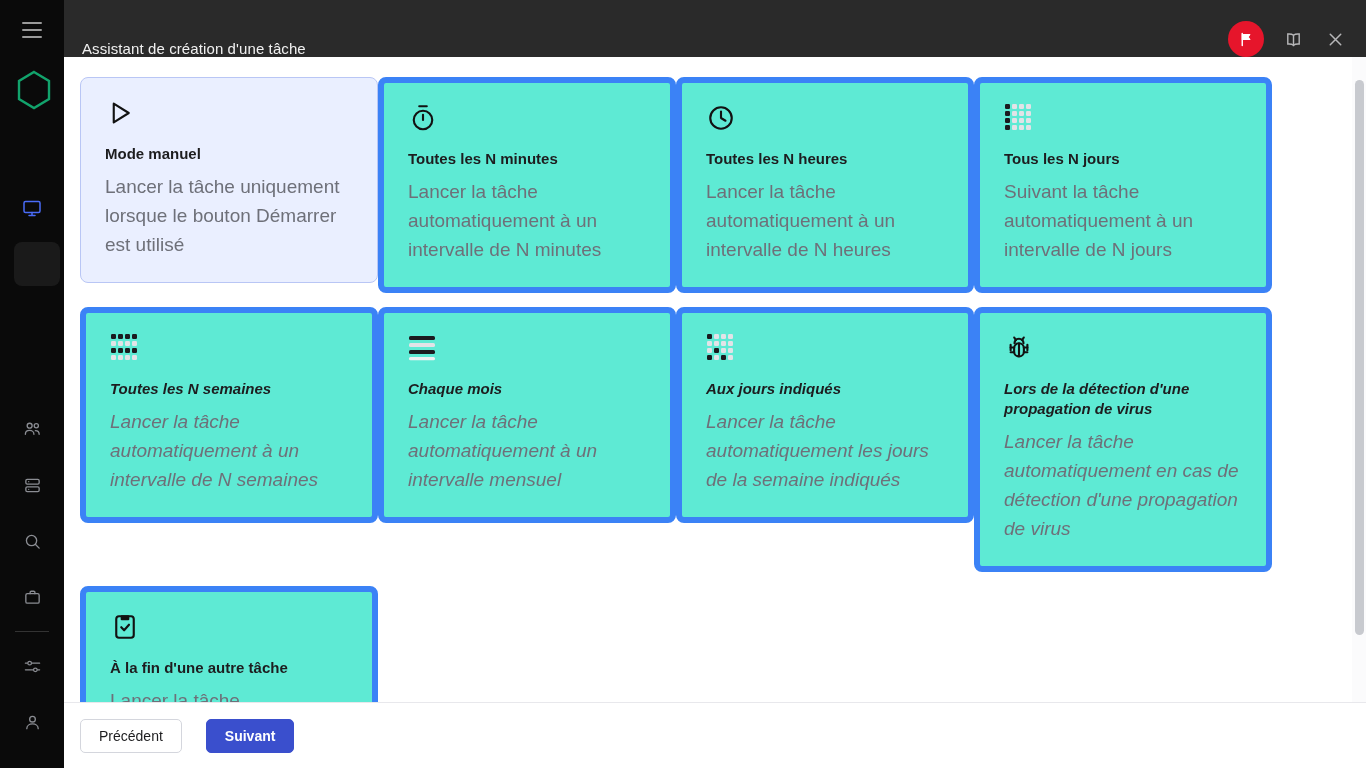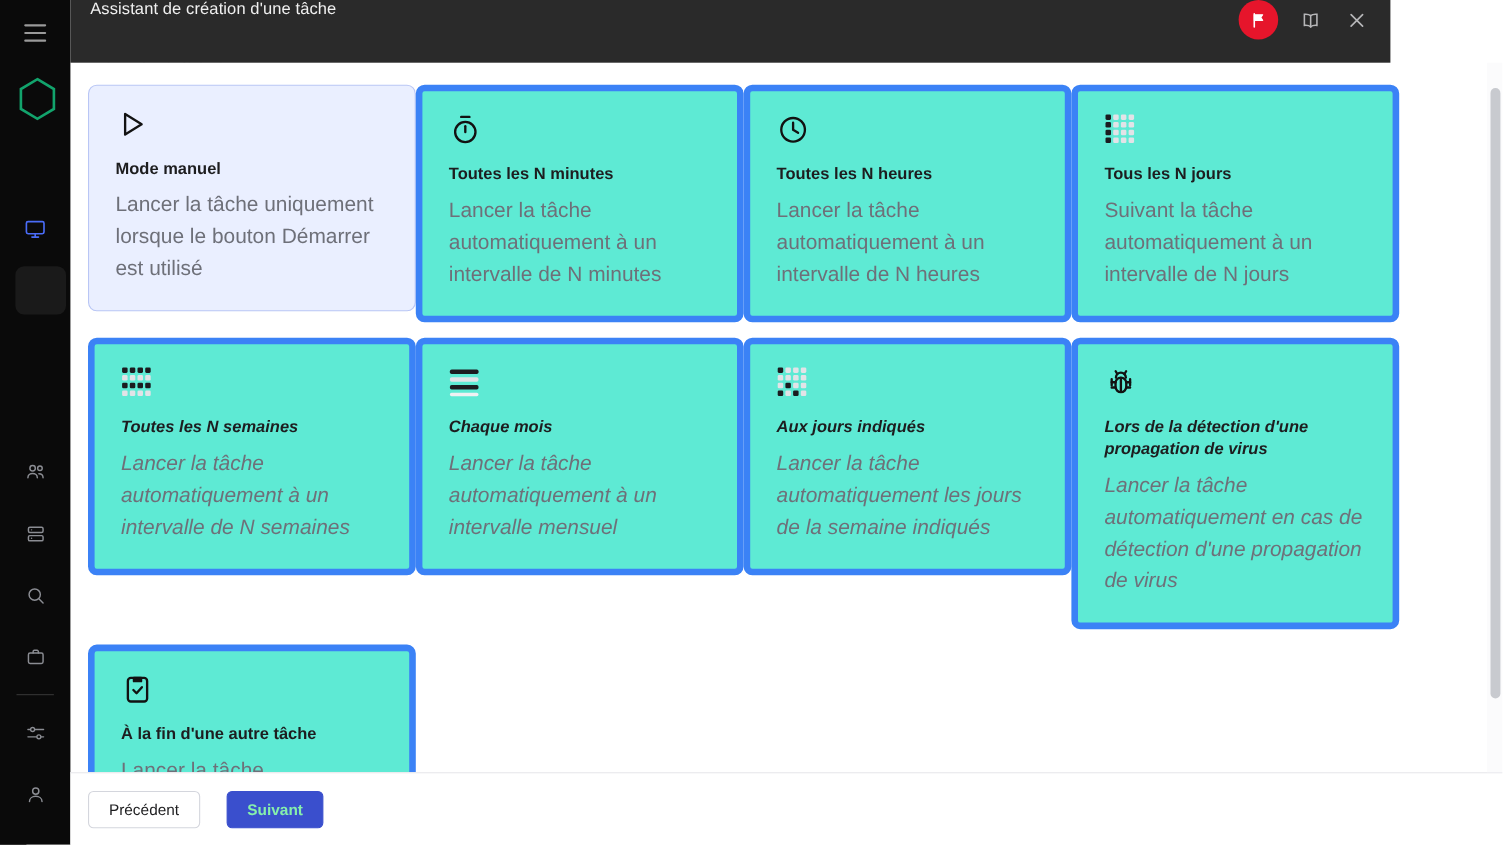--- a/index.html
+++ b/index.html
@@ -108,25 +108,25 @@
     height: 1px;
     background: #333;
     margin: 6px auto;
   }
 
   
   .modal-header {
     position: absolute;
     left: 64px;
     top: 0;
-    width: 1200px;
+    width: 1302px;
     height: 57px;
     background: #2a2a2a;
     display: flex;
-    align-items: flex-start;
+    align-items: flex-end;
     z-index: 10;
   }
   .modal-title {
     color: #f0f0f0;
     font-size: 15px;
     font-weight: 400;
     margin-left: 18px;
     letter-spacing: 0.1px;
   }
   .header-actions {
@@ -241,21 +241,21 @@
     padding: 0 18px;
   }
   .btn-secondary {
     background: #ffffff;
     border: 1px solid #d4d6dd;
     color: #1d1d1f;
   }
   .btn-primary {
     background: #3a4fcd;
     border: 1px solid #3a4fcd;
-    color: #86efac;
+    color: #ffffff;
     font-weight: 700;
   }
 
   
   .scrollbar-track {
     position: absolute;
     right: 0;
     top: 57px;
     width: 14px;
     height: 645px;

